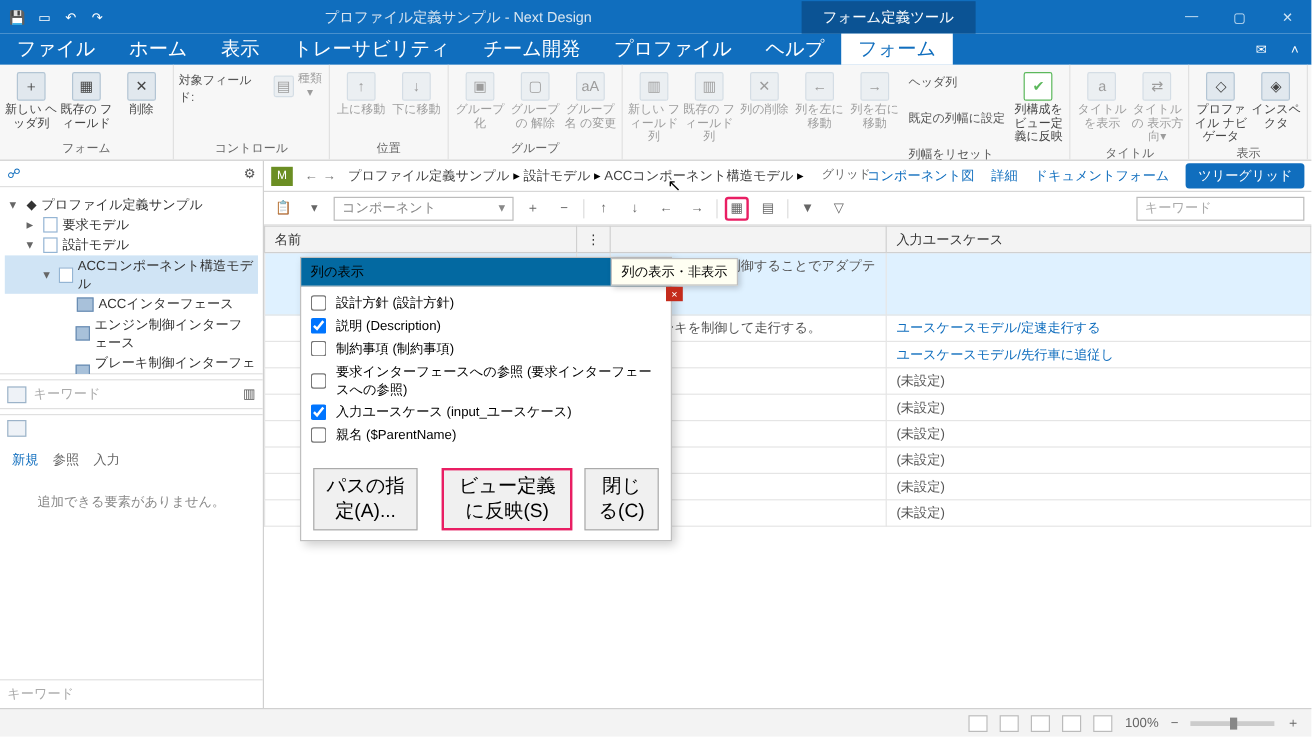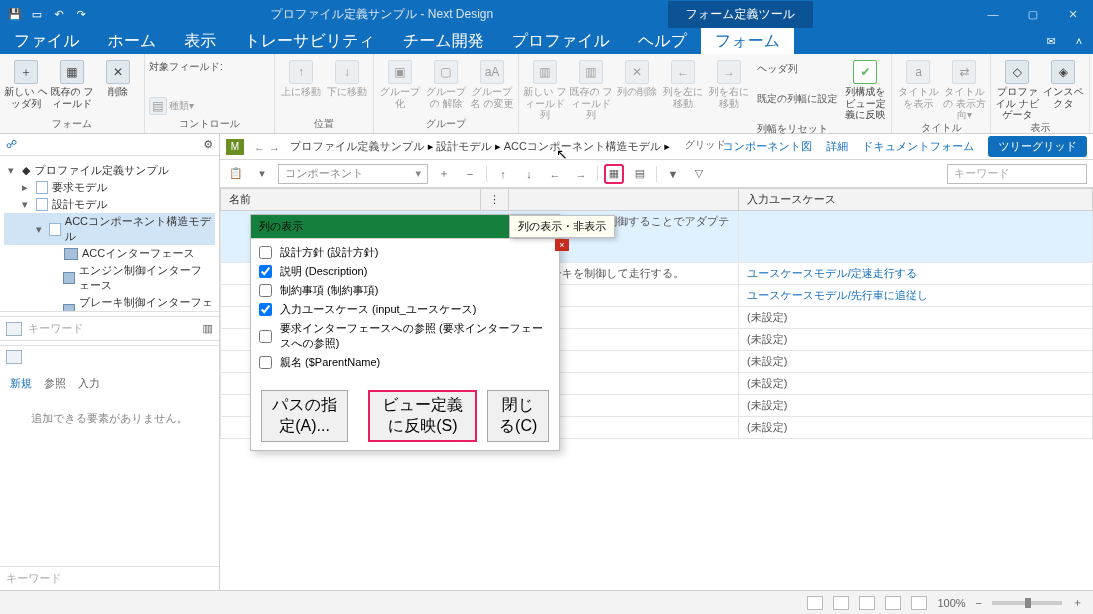--- a/index.html
+++ b/index.html
@@ -56,21 +56,21 @@
 .grid { flex:1; position:relative; overflow:hidden; }
 .grid table { width:100%; border-collapse:collapse; }
 .grid th { background:#f3f3f3; border:1px solid #d0d0d0; text-align:left; padding:3px 8px; font-weight:normal; color:#333; }
 .grid th.first { width:260px; }
 .grid th.opt { width:12px; text-align:center; }
 .grid td { border:1px solid #e5e5e5; padding:3px 8px; color:#555; vertical-align:top; }
 .grid tr.hl td { background:#dff1ff; }
 .link { color:#106ebe; }
 .placeholder { color:#a8a8a8; font-style:normal; }
 .popup { position:absolute; top:26px; left:30px; width:310px; border:1px solid #bfbfbf; background:#fff; box-shadow:3px 3px 8px rgba(0,0,0,.2); z-index:5; }
-.popup .ttl { background:#15803d; border-bottom:1px solid #d3d3d3; padding:4px 8px; }
+.popup .ttl { background:#0369a1; border-bottom:1px solid #d3d3d3; padding:4px 8px; }
 .popup .list { padding:4px 6px 10px 8px; }
 .popup .row { display:flex; align-items:center; gap:8px; padding:2px 0; }
 .popup .row input { }
 .popup .btns { display:flex; gap:10px; padding:8px 10px; }
 .popup .btns .gap { flex:1; }
 .popup button { background:#f0f0f0; border:1px solid #aaa; padding:3px 10px; font-size:16px; }
 .popup button.hl { border:2px solid #e91e63; }
 .tooltip { position:absolute; top:0px; left:258px; background:#fffff2; border:1px solid #c0c0c0; padding:3px 8px; box-shadow:2px 2px 5px rgba(0,0,0,.2); white-space:nowrap; z-index:6; font-size:11px; }
 .xbadge { position:absolute; top:24px; right:-10px; width:14px; height:12px; background:#c42b1c; color:#fff; font-size:9px; display:flex; align-items:center; justify-content:center; z-index:6;}
 .statusbar { height:24px; border-top:1px solid #d0d0d0; background:#f3f3f3; display:flex; align-items:center; justify-content:flex-end; gap:10px; padding:0 10px; color:#666; }
@@ -122,21 +122,21 @@
 フィールド</div>
         </div>
       <div class="rbtn">
           <div class="ico">✕</div>
           <div class="lab">削除</div>
         </div>
     </div>
     <div class="glabel">フォーム</div>
   </div>
   <div class="grp" style="width:130px">
-    <div class="btns" style="flex-direction:column;gap:23px">
+    <div class="btns" style="flex-direction:row;gap:10px">
       <div class="rsmall">対象フィールド:</div>
       <div class="rbtn dis" style="width:auto;flex-direction:row">
           <div class="ico" style="width:18px;height:18px">▤</div>
           <div class="lab">種類▾</div>
         </div>
     </div>
     <div class="glabel">コントロール</div>
   </div>
   <div class="grp">
     <div class="btns">
@@ -422,26 +422,26 @@
             </div>
             <div class="row">
               <input type="checkbox" checked="" style="">
               <span>説明 (Description)</span>
             </div>
             <div class="row">
               <input type="checkbox" style="">
               <span>制約事項 (制約事項)</span>
             </div>
             <div class="row">
+              <input type="checkbox" style="">
+              <span>要求インターフェースへの参照 (要求インターフェースへの参照)</span>
+            </div>
+            <div class="row">
               <input type="checkbox" checked="" style="">
               <span>入力ユースケース (input_ユースケース)</span>
-            </div>
-            <div class="row">
-              <input type="checkbox" style="">
-              <span>要求インターフェースへの参照 (要求インターフェースへの参照)</span>
             </div>
             <div class="row">
               <input type="checkbox" style="">
               <span>親名 ($ParentName)</span>
             </div>
           </div>
         <div class="btns">
           <button>パスの指定(A)...</button>
           <div class="gap"></div>
           <button class="hl">ビュー定義に反映(S)</button>

